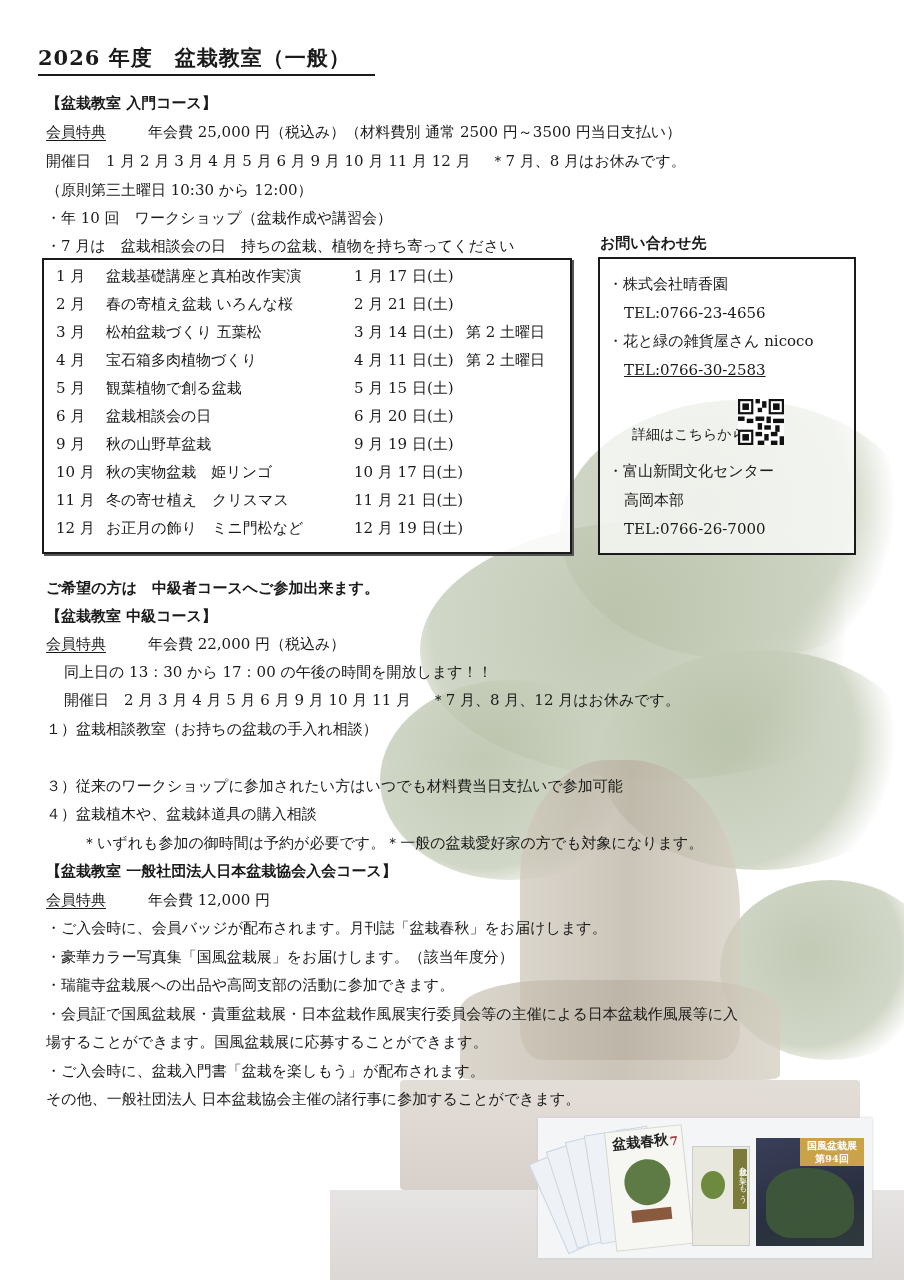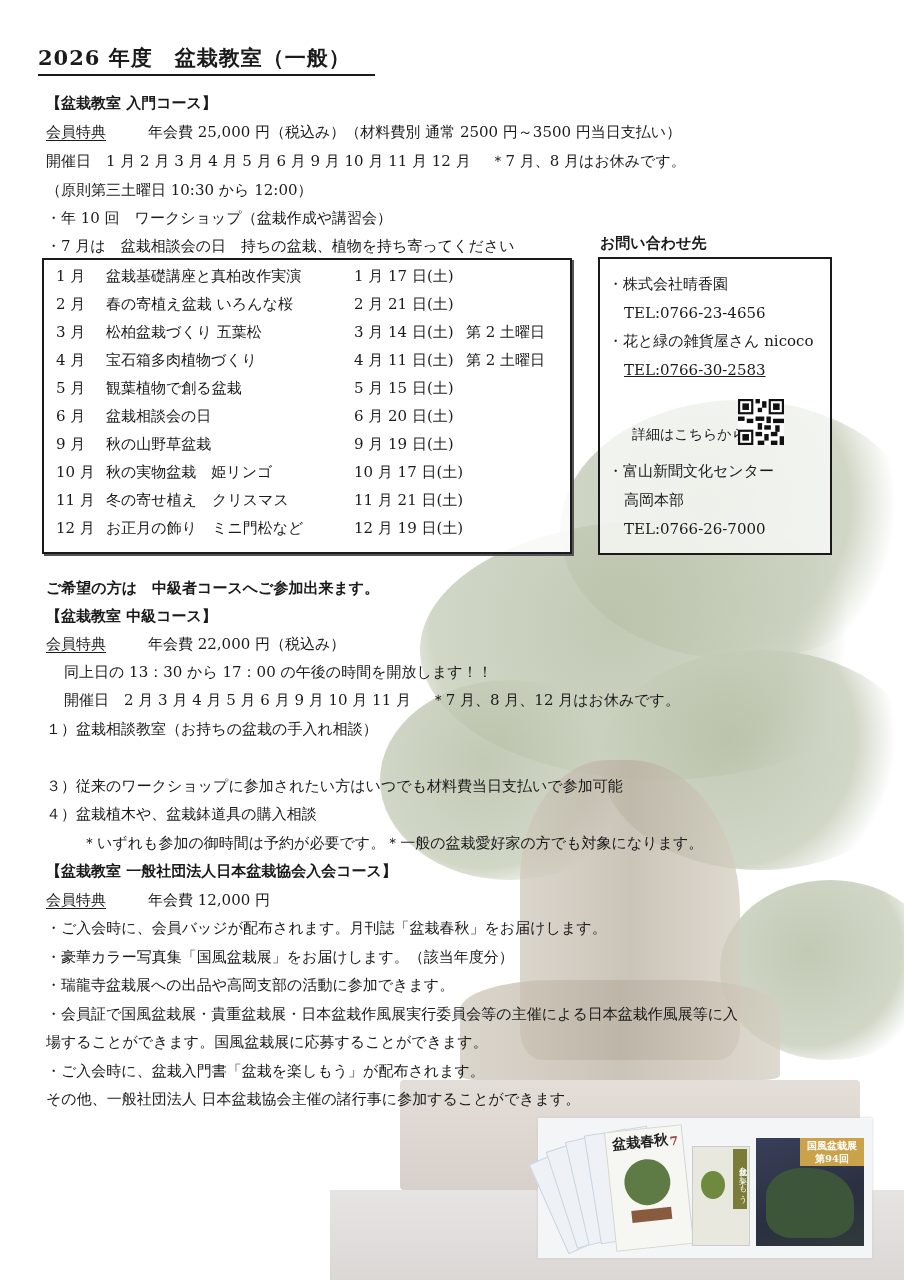--- a/index.html
+++ b/index.html
@@ -27,21 +27,21 @@
 
   .schedule { position:absolute; left:42px; top:258px; width:526px; height:292px;
               border:2px solid #1a1a1a; box-shadow:2px 2px 0 #555; background:rgba(255,255,255,0.88); }
   .srow { position:absolute; left:4px; font-size:15px; height:20px; line-height:20px; white-space:nowrap; }
   .srow .m { position:absolute; left:8px;text-align:right; }
   .srow .t { position:absolute; left:58px; }
   .srow .d { position:absolute; left:306px; }
   .srow .n { position:absolute; left:418px; }
 
   .contact { position:absolute; left:598px; top:257px; width:230px; height:294px;
-             border:2px solid #1a1a1a; background:rgba(255,255,255,0.72); }
+             border:2px solid #1a1a1a; background:rgba(255,255,255,0.72);padding-left:24px; }
   .contact .c { position:absolute; left:8px; font-size:15px; white-space:nowrap; }
   .qr { position:absolute; left:138px; top:140px; width:46px; height:46px; background:#fff; }
   .qr-label { position:absolute; left:32px; top:167px; font-size:14px; }
 
   .magazines { position:absolute; left:538px; top:1118px; width:334px; height:140px;
                background:#f3f5f7; box-shadow:0 0 3px #ccc; }
   .mag { position:absolute; border:1px solid #c7d4e0; background:#eef2f6; }
   .mag-main { position:absolute; left:72px; top:10px; width:76px; height:118px; background:#f6f6f2; border:1px solid #d6d6d0; transform:rotate(-6deg); }
   .mag-title { position:absolute; left:6px; top:4px; font-size:14px; font-weight:bold; color:#222; }
   .mag-num { position:absolute; right:4px; top:8px; font-size:12px; color:#a0343c; font-weight:bold; }

